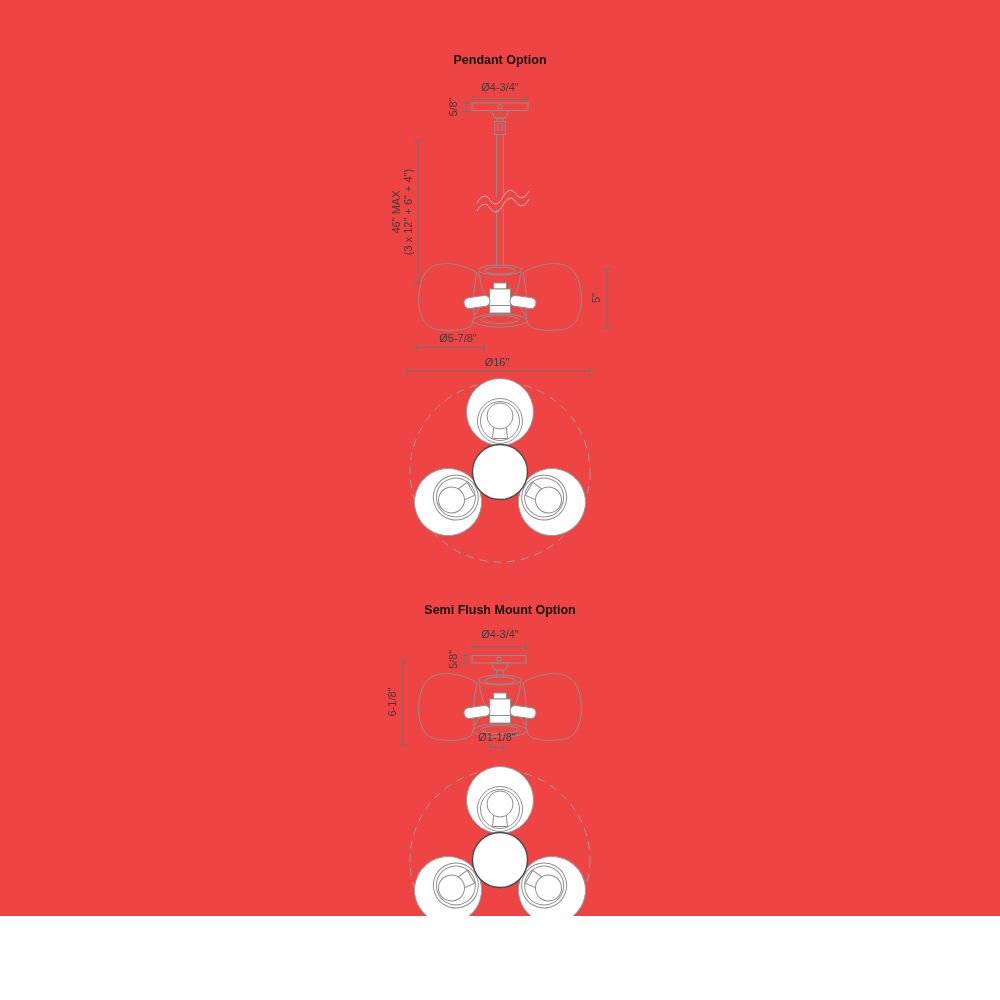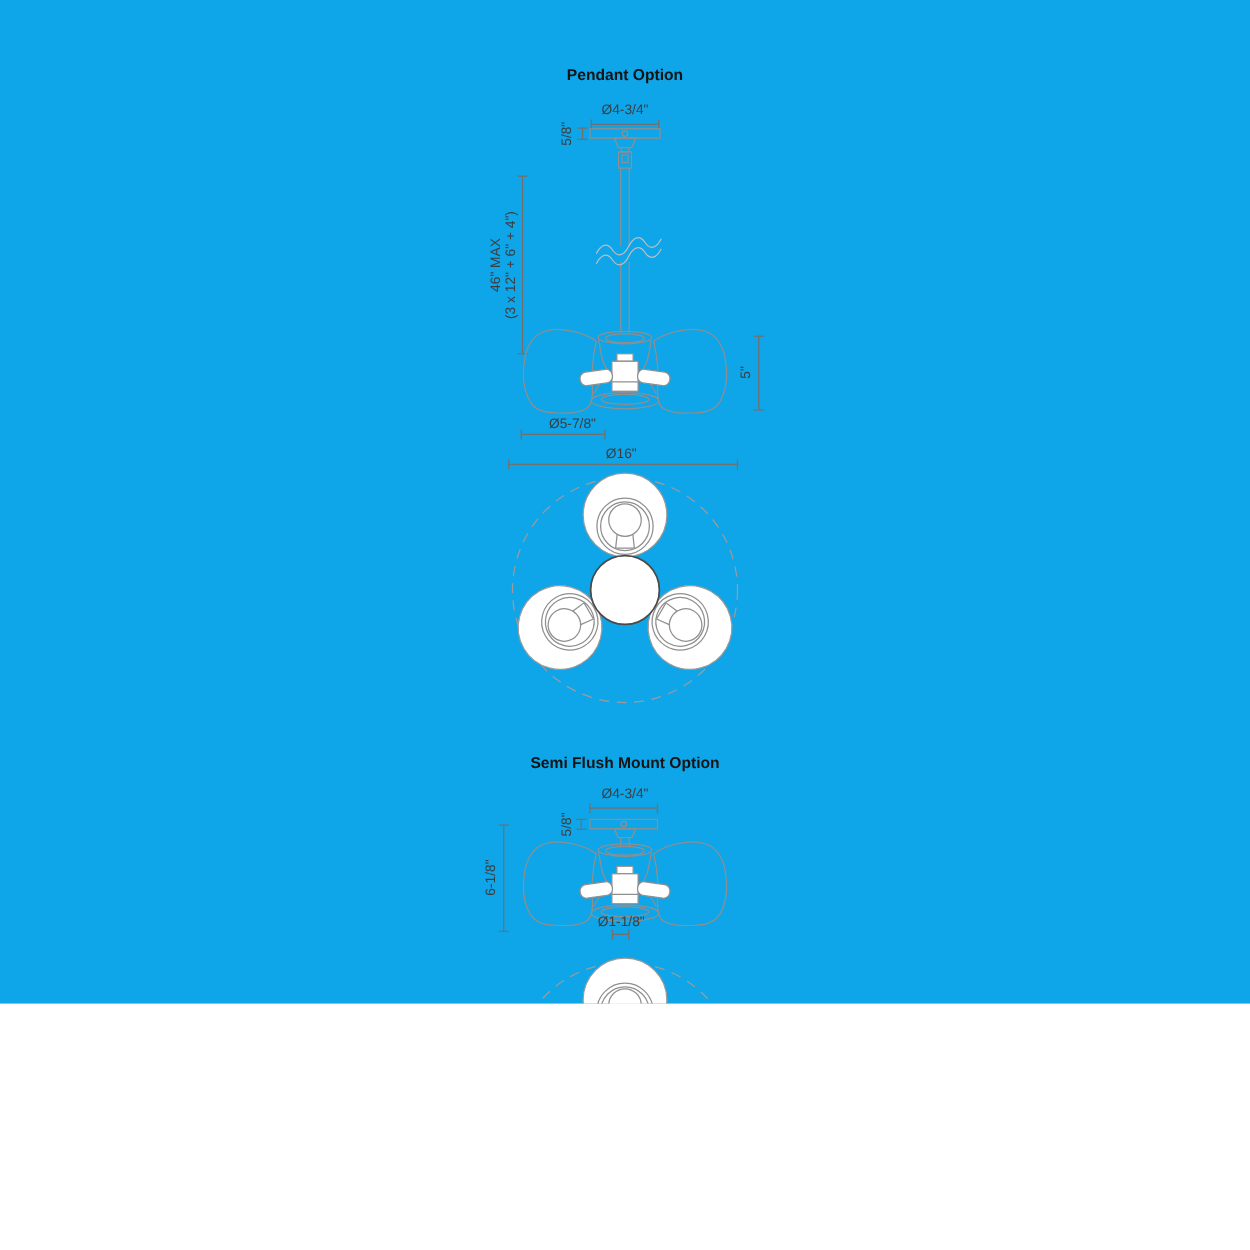--- a/index.html
+++ b/index.html
@@ -1,16 +1,16 @@
 <!DOCTYPE html>
 <html><head>
 <meta charset="utf-8">
 <style>
   html,body{margin:0;padding:0;background:#ffffff;}
-  .page{width:1000px;height:803px;background:#0ea5e9;position:relative;overflow:hidden;}
+  .page{width:1000px;height:916px;background:#ef4444;position:relative;overflow:hidden;}
   svg{font-family:"Liberation Sans","DejaVu Sans",sans-serif;display:block;}
   .ln{fill:none;stroke:#8f8f8f;stroke-width:1;}
   .lnw{fill:#ffffff;stroke:#8f8f8f;stroke-width:1;}
   .globe{fill:#ffffff;stroke:#9a9a9a;stroke-width:1;}
   .hubc{fill:#ffffff;stroke:#4a4a4a;stroke-width:1.4;}
   .dashc{fill:none;stroke:#9c9c9c;stroke-width:1;stroke-dasharray:8 6;}
   .dim line{stroke:#707070;stroke-width:1;}
   .dimtext{fill:#3d3d3d;font-size:11px;text-anchor:middle;}
   .title{fill:#141414;font-size:12.5px;font-weight:bold;text-anchor:middle;}
   .light{fill:none;stroke:#bdbdbd;stroke-width:1;}

